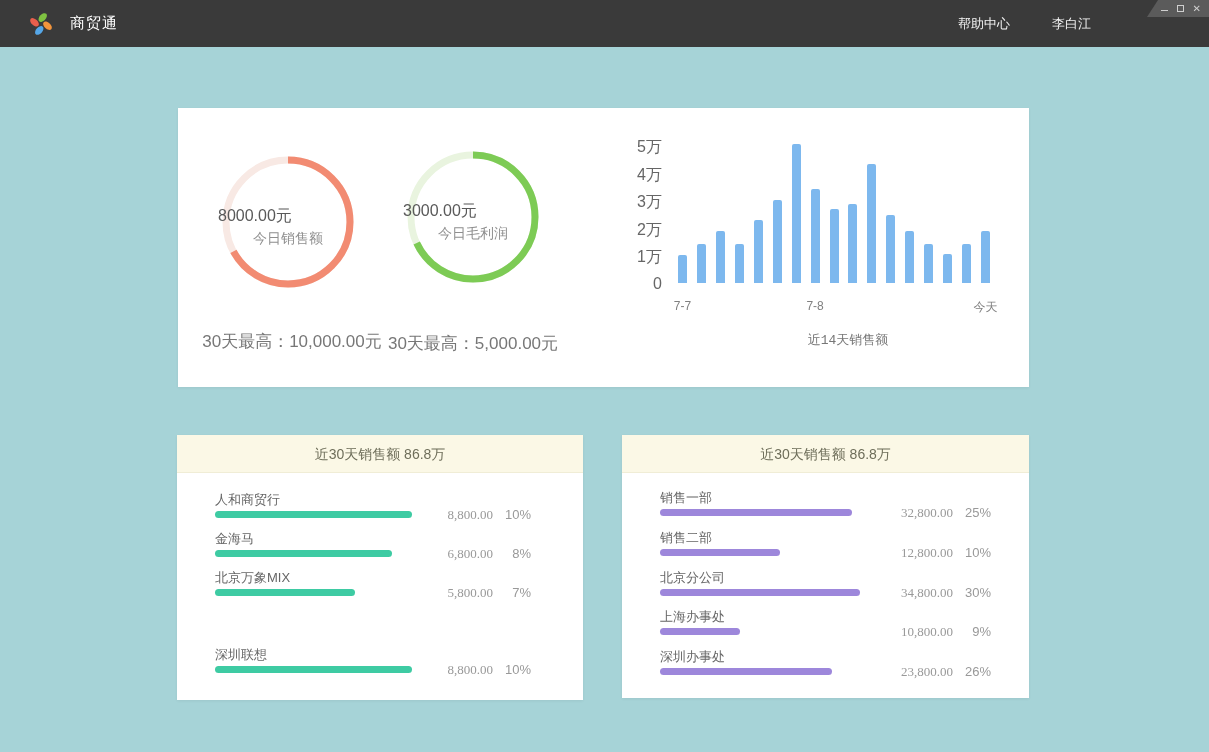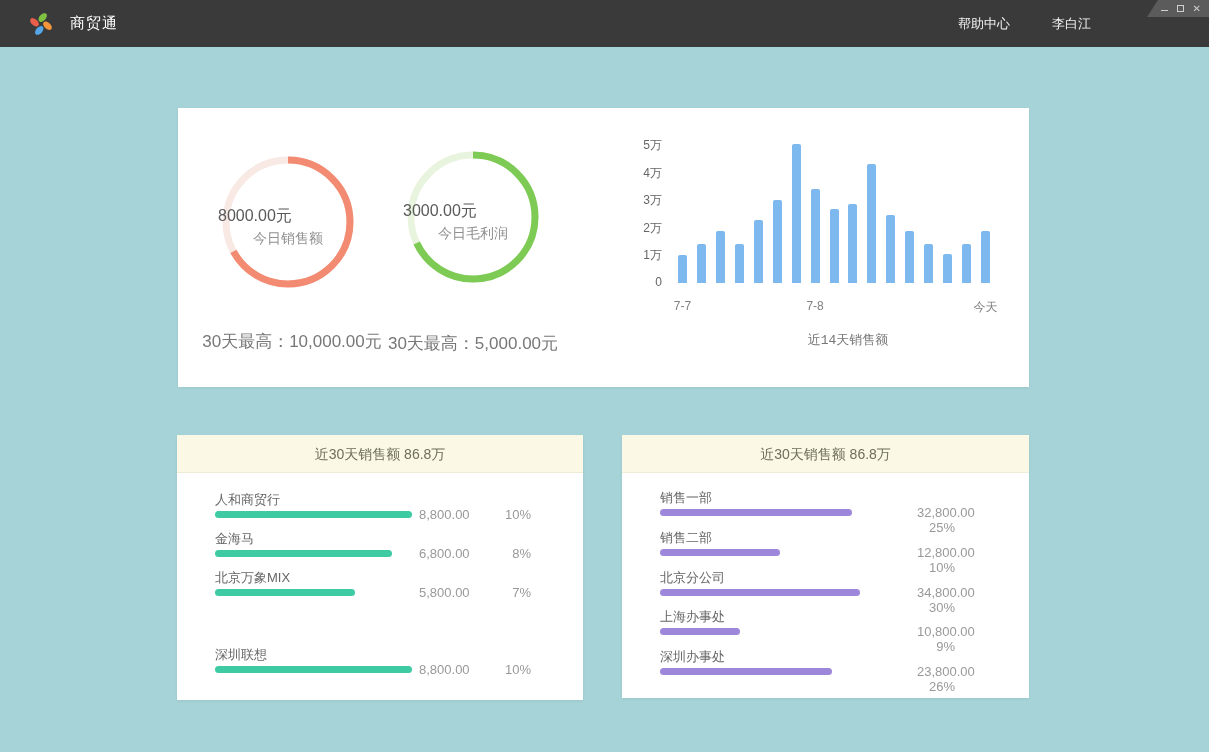--- a/index.html
+++ b/index.html
@@ -32,39 +32,39 @@
   .gauge-2 { left:225px; top:39px; }
   .gauge svg { position:absolute; inset:0; }
   .gauge-value { position:absolute; left:0; right:0; top:54px; font-size:16px; color:#595959; }
   .gauge-label { position:absolute; left:0; right:0; top:78px; text-align:center; font-size:14px; color:#8f8f8f; }
   .gauge-footer { position:absolute; width:220px; text-align:center; font-size:17px; color:#777777; }
   .gauge-footer-1 { left:4px; top:222px; }
   .gauge-footer-2 { left:185px; top:224px; }
 
   
   .chart-panel { position:absolute; left:430px; top:25px; width:400px; height:210px; }
-  .ytick { position:absolute; left:0; width:54px; text-align:right; font-size:12px; color:#666; }
+  .ytick { position:absolute; left:0; width:54px; text-align:right; font-size:16px; color:#666; }
   .bars { position:absolute; left:70px; bottom:60px; width:312px; height:141px;
           display:flex; align-items:flex-end; justify-content:space-between; }
   .vbar { width:9px; border-radius:2px 2px 0 0; }
   .xtick { position:absolute; top:166px; transform:translateX(-50%); font-size:12px; color:#808080; white-space:nowrap; }
   .chart-caption { position:absolute; left:530px; top:223px; width:280px; text-align:center; font-size:13px; color:#777;font-family:Liberation Mono, monospace; }
 
   
   .card-head { height:38px; background:#FBF8E6; border-bottom:1px solid #F0EDD6;
                text-align:center; line-height:38px; font-size:14px; color:#6E6E5A; }
   .rows { position:absolute; left:0; right:0; top:38px; bottom:0; }
   .mrow { position:absolute; left:38px; right:0; height:36px; }
   .mrow-label { font-size:13px; color:#666; }
   .mrow-bar { position:absolute; left:0; top:20px; height:7px; border-radius:4px; }
   .mrow-val { position:absolute; top:16px; display:flex; font-size:13px; color:#999; }
-  .mrow-val .val { min-width:74px; text-align:left; }
+  .mrow-val .val { min-width:74px; text-align:right;font-family:Liberation Serif, serif; }
   .mrow-val .pct { width:38px; text-align:right; }
   .customers-card .mrow-val { right:52px; }
-  .departments-card .mrow-val { right:38px;flex-direction:column; }
+  .departments-card .mrow-val { right:38px; }
 </style>
 </head>
 <body>
 
 <header class="titlebar">
   <div class="logo">
     <svg viewBox="0 0 24 24" width="26" height="26">
       <g transform="translate(12,12)">
         <g transform="rotate(15)">
             <ellipse cx="0" cy="-6.2" rx="2.9" ry="4.8" transform="rotate(28 0 -6.2)" fill="#7FC241"></ellipse>

